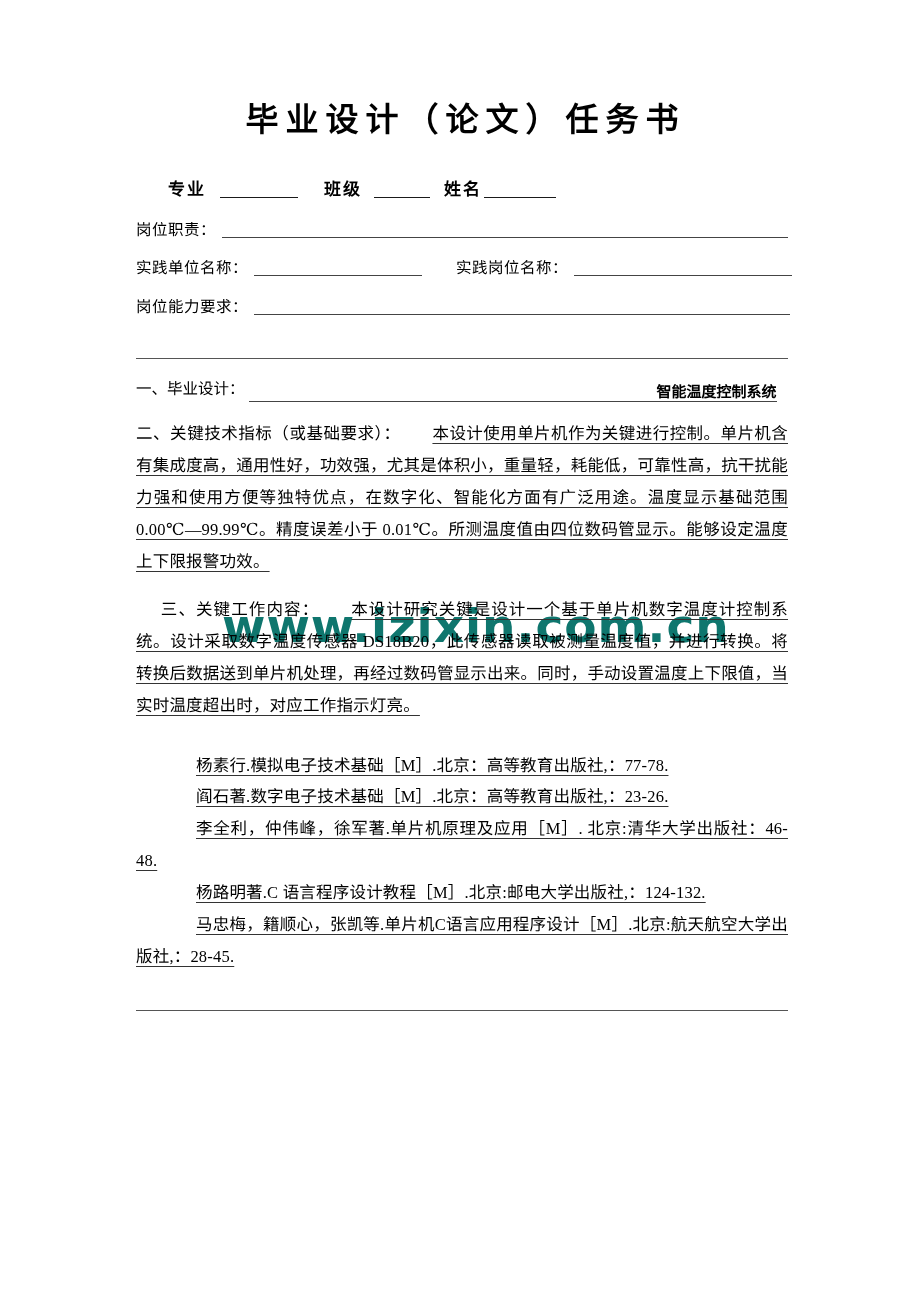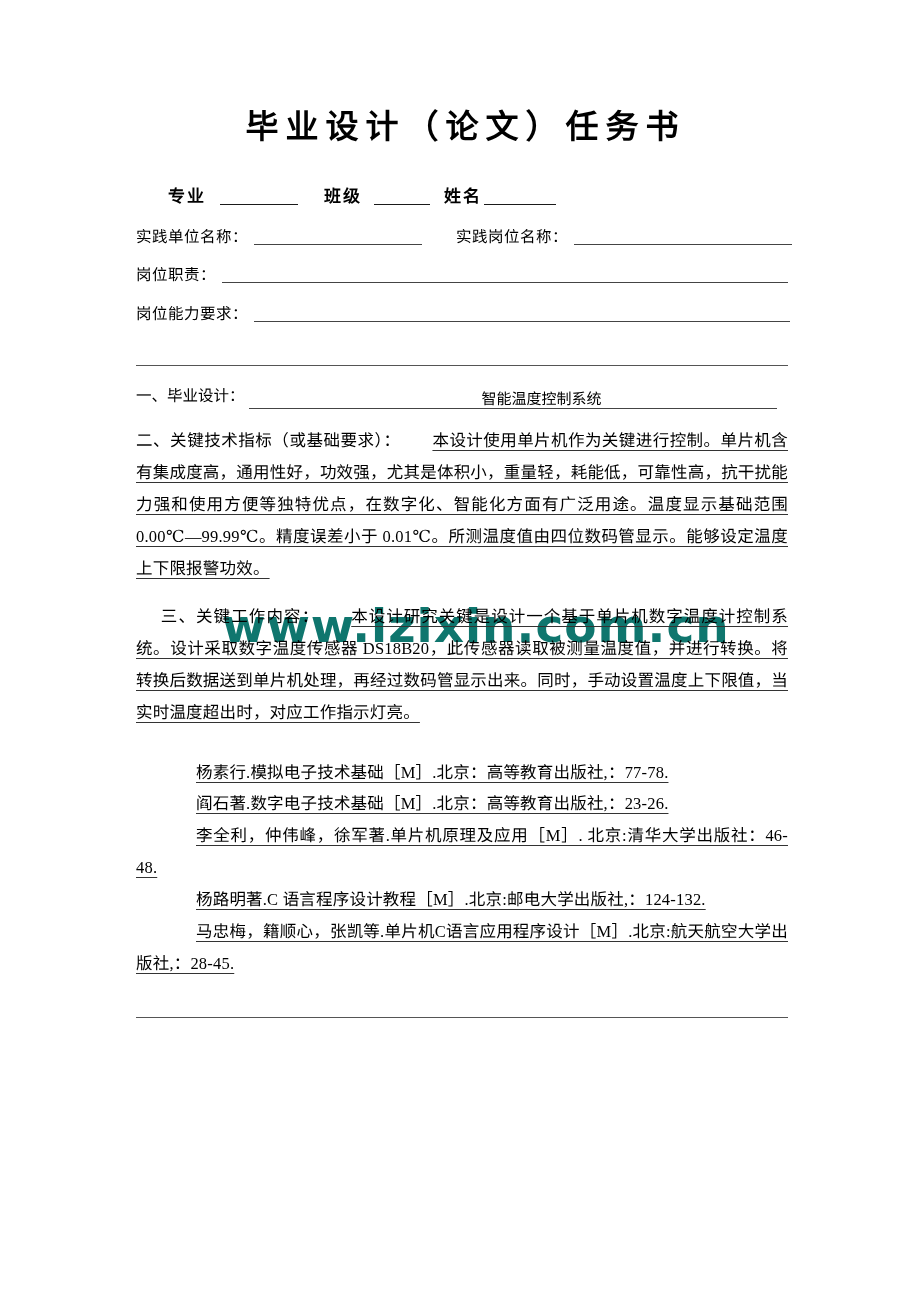--- a/index.html
+++ b/index.html
@@ -43,21 +43,21 @@
   #content {
     position: absolute;
     left: 136px;
     top: 0;
     width: 652px;
     z-index: 2;
   }
 
   
   .doc-title {
-    margin: 9px;
+    margin: 2px;
     padding-top: 98px;
     text-align: center;
     font-family: "Liberation Serif", "DejaVu Serif", serif;
     font-size: 33px;
     font-weight: 700;
     letter-spacing: 7px;
     line-height: 1.25;
     text-indent: 7px;
     white-space: nowrap;
   }
@@ -118,24 +118,25 @@
     margin-top: 21px;
     white-space: nowrap;
   }
   
   .sec1-rule {
     display: inline-block;
     width: 528px;
     margin-left: 4px;
     border-bottom: 1.1px solid #444;
     vertical-align: -3px;
-    text-align: center;
+    text-align: right;
     padding-left: 58px;
     box-sizing: border-box;
     font-size: 15px;
+    font-weight: bold;
   }
   
   .sec4-rule {
     display: inline-block;
     width: 530px;
     margin-left: 2px;
     border-bottom: 1.1px solid #666;
     vertical-align: -3px;
   }
 
@@ -190,25 +191,25 @@
 
   <div id="content">
 
     <h1 class="doc-title">毕业设计（论文）任务书</h1>
 
     <div class="ident-row">
       <span class="lbl">专业</span><span class="blank w-major"></span><span class="lbl">班级</span><span class="blank w-class"></span><span class="lbl">姓名</span><span class="blank w-name"></span>
     </div>
 
     <div class="field-row">
+      <span class="lbl">岗位职责：</span><span class="rule r-duty"></span>
+    </div>
+
+    <div class="field-row">
       <span class="lbl">实践单位名称：</span><span class="rule r-unit"></span><span class="gap-mid"></span><span class="lbl">实践岗位名称：</span><span class="rule r-post"></span>
-    </div>
-
-    <div class="field-row">
-      <span class="lbl">岗位职责：</span><span class="rule r-duty"></span>
     </div>
 
     <div class="field-row">
       <span class="lbl">岗位能力要求：</span><span class="rule r-skill"></span>
     </div>
 
     <hr class="hr top-sep">
 
     <div class="section">
       <div class="sec-head">

